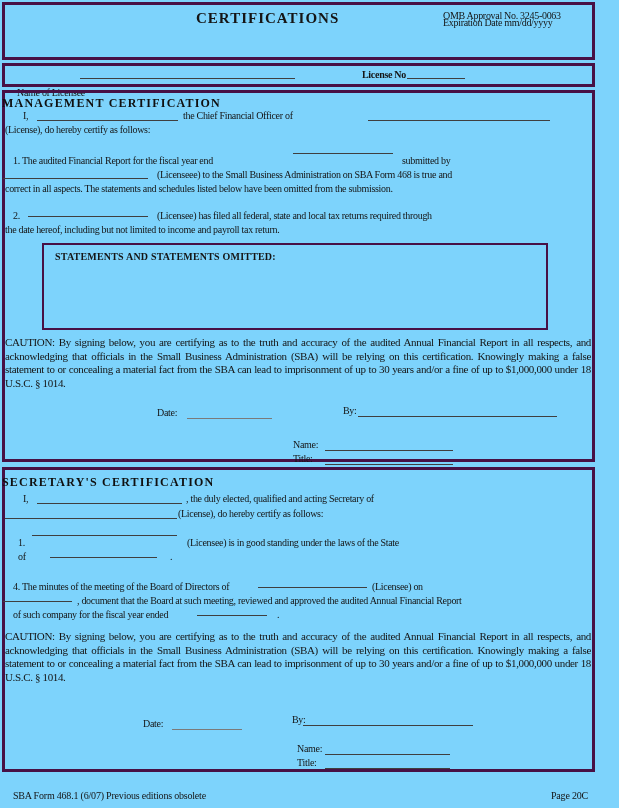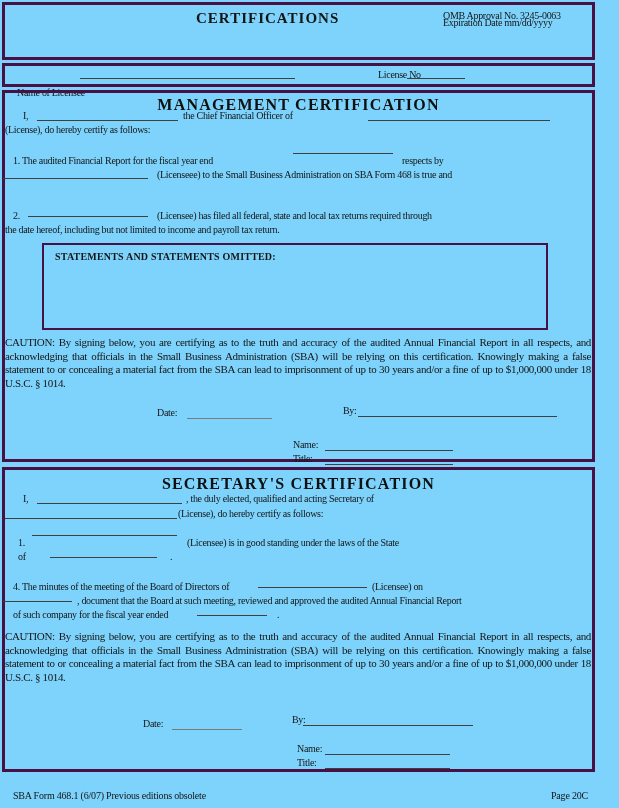--- a/index.html
+++ b/index.html
@@ -2,22 +2,22 @@
 <html><head>
 <meta charset="utf-8">
 <style>
   html,body{margin:0;padding:0;background:#fff;}
   .page{position:relative;width:619px;height:808px;background:#7dd3fc;
         font-family:"Liberation Serif",serif;color:#111;overflow:hidden;}
   .box{position:absolute;box-sizing:border-box;border:3px solid #471145;background:transparent;}
   .box--thin{border-width:2px;}
   .t{position:absolute;white-space:nowrap;font-size:10px;line-height:13px;letter-spacing:-0.3px;color:#151515;}
   .b{font-weight:bold;}
-  .h{position:absolute;white-space:nowrap;font-weight:bold;font-size:16px;letter-spacing:1.2px;
-     text-align:center;color:#101010;}
+  .h{position:absolute;white-space:nowrap;font-weight:bold;font-size:12px;letter-spacing:1.2px;
+     color:#101010;}
   .title{font-size:15px;letter-spacing:1px;font-weight:bold;}
   .para{position:absolute;font-size:11px;line-height:13.6px;letter-spacing:-0.35px;
         text-align:justify;color:#151515;}
   .line{position:absolute;border-bottom:1px solid #3f3f3f;}
   .oline{position:absolute;border-top:1px solid #3f3f3f;}
   .gray{border-color:#7a7a7a;}
   .ftr{font-size:10px;letter-spacing:-0.2px;}
 </style>
 </head>
 <body>
@@ -25,37 +25,38 @@
 <div class="page">
 
   <div class="box" style="left:2px;top:2px;width:593px;height:58px;"></div>
   <div class="t title" style="left:196px;top:12px;">CERTIFICATIONS</div>
   <div class="t" style="left:443px;top:9px;">OMB Approval No. 3245-0063</div>
   <div class="t" style="left:443px;top:16px;">Expiration Date  mm/dd/yyyy</div>
 
   <div class="box" style="left:2px;top:63px;width:593px;height:24px;"></div>
   <div class="t" style="left:17px;top:68px;margin-top:18px;">Name of Licensee</div>
   <div class="line" style="left:80px;top:64px;width:215px;height:14px;"></div>
-  <div class="t" style="left:378px;top:68px;">License No</div>
+  <div class="t" style="left:362px;top:68px;font-weight:bold;">License No</div>
   <div class="line" style="left:407px;top:64px;width:58px;height:14px;"></div>
 
   <div class="box" style="left:2px;top:90px;width:593px;height:372px;"></div>
   <div class="h" style="left:2px;top:96px;width:593px;">MANAGEMENT CERTIFICATION</div>
 
   <div class="t" style="left:23px;top:109px;">I,</div>
   <div class="line" style="left:37px;top:105px;width:141px;height:15px;"></div>
   <div class="t" style="left:183px;top:109px;">the Chief Financial Officer of</div>
   <div class="line" style="left:368px;top:105px;width:182px;height:15px;"></div>
   <div class="t" style="left:5px;top:123px;">(License), do hereby certify as follows:</div>
 
   <div class="t" style="left:13px;top:154px;">1.  The audited Financial Report for the fiscal year end</div>
   <div class="oline" style="left:293px;top:153px;width:100px;height:10px;"></div>
-  <div class="t" style="left:402px;top:154px;">respects by</div>
+  <div class="t" style="left:402px;top:154px;">submitted by</div>
   <div class="line" style="left:3px;top:164px;width:145px;height:14px;"></div>
   <div class="t" style="left:157px;top:168px;">(Licenseee) to the Small Business Administration on SBA Form 468 is true and</div>
+  <div class="t" style="left:5px;top:182px;">correct in all aspects.  The statements and schedules listed below have been omitted from the submission.</div>
 
   <div class="t" style="left:13px;top:209px;">2.</div>
   <div class="line" style="left:28px;top:204px;width:120px;height:12px;"></div>
   <div class="t" style="left:5px;top:223px;">the date hereof, including but not limited to income and payroll tax return.</div>
   <div class="t" style="left:157px;top:209px;">(Licensee) has filed all federal, state and local tax returns required through</div>
 
   <div class="box box--thin" style="left:42px;top:243px;width:506px;height:87px;"></div>
   <div class="t b" style="left:55px;top:250px;letter-spacing:0.2px;">STATEMENTS AND STATEMENTS OMITTED:</div>
 
   <div class="para" style="left:5px;top:336px;width:586px;">CAUTION:  By signing below, you are certifying as to the truth and accuracy of the audited Annual Financial Report in all respects, and acknowledging that officials in the Small Business Administration (SBA) will be relying on this certification.  Knowingly making a false statement to or concealing a material fact from the SBA can lead to imprisonment of up to 30 years and/or a fine of up to $1,000,000 under 18 U.S.C. § 1014.</div>

